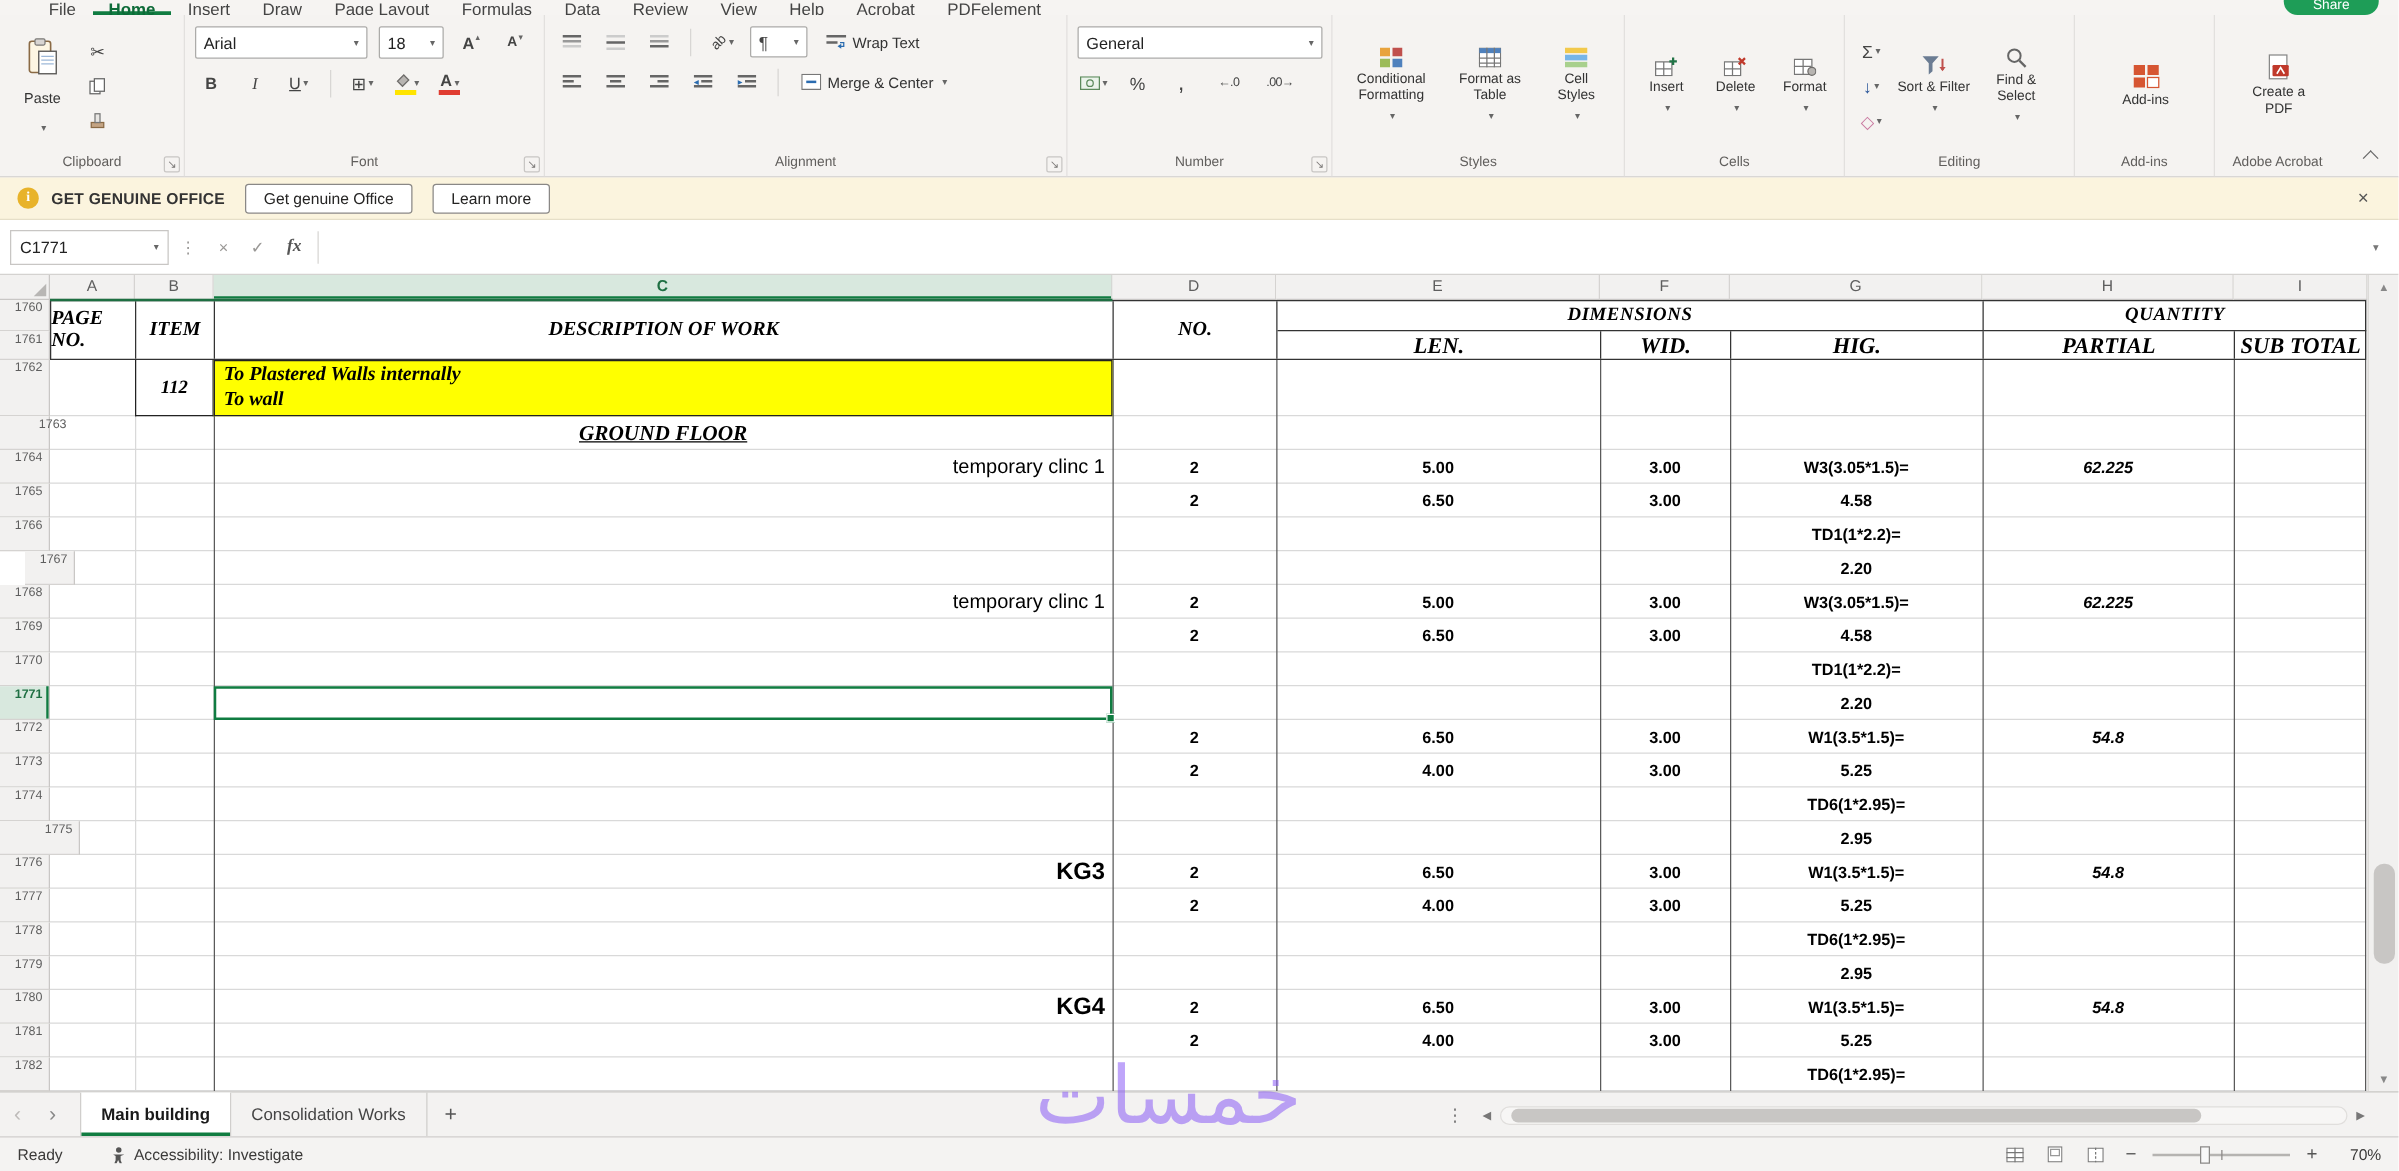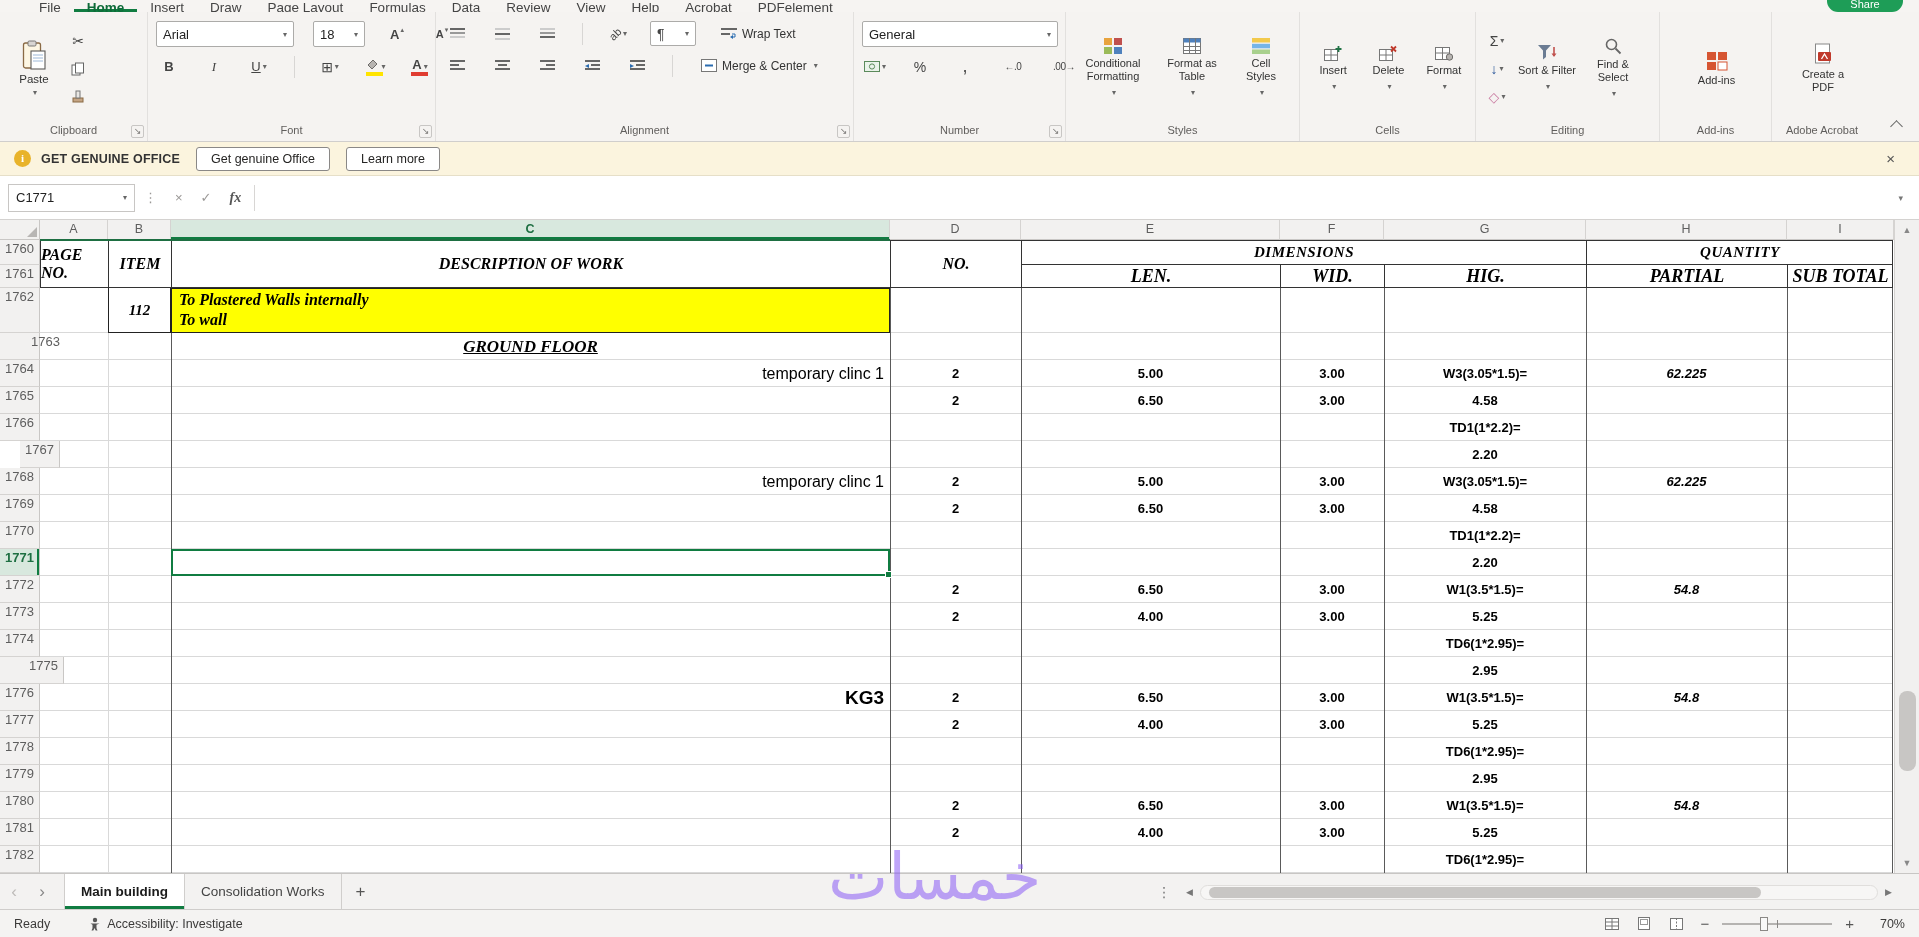--- a/index.html
+++ b/index.html
@@ -11,24 +11,24 @@
   .rtab { padding:0 13px; font-size:13.5px; color:#444; white-space:nowrap; }
   .rtab span { display:inline-block; margin-top:-7px; line-height:18px; }
   .rtab.active { box-shadow: inset 0 -3px 0 #107C41; color:#0E6B39; font-weight:bold; }
   .share-btn { position:absolute; top:-10px; right:16px; width:76px; height:22px; background:#1E9D57; border-radius:11px; color:#fff; font-size:11px; text-align:center; padding-top:8px; overflow:hidden; z-index:5; }
 
   
   .ribbon { position:absolute; top:12px; left:0; width:100%; height:130px; background:#F5F3F1; border-bottom:1px solid #D0CECC; display:flex; }
   .rgroup { position:relative; height:100%; border-right:1px solid #E2E0DE; display:flex; flex-direction:column; flex-shrink:0; }
   .rgc { flex:1; display:flex; align-items:center; padding:6px 6px 2px 8px; gap:5px; }
   .rgc.col { flex-direction:column; align-items:flex-start; justify-content:flex-start; gap:7px; padding-top:9px; }
-  .rrow { display:flex; align-items:center; gap:19px; }
+  .rrow { display:flex; align-items:center; gap:9px; }
   .rg-label { height:20px; text-align:center; font-size:11px; color:#605E5C; line-height:18px; }
   .launcher { position:absolute; right:3px; bottom:3px; width:13px; height:13px; font-size:9px; color:#7A7876; border:1px solid #C8C6C4; border-radius:2px; text-align:center; line-height:11px; }
-  .bigbtn { display:flex; flex-direction:column; align-items:center; justify-content:center; gap:3px; width:52px; height:96px; border-radius:3px; font-size:11.5px; color:#333; }
+  .bigbtn { display:flex; flex-direction:column; align-items:center; justify-content:center; gap:13px; width:52px; height:96px; border-radius:3px; font-size:11.5px; color:#333; }
   .vbtn { display:flex; flex-direction:column; align-items:center; justify-content:center; gap:3px; height:96px; border-radius:3px; font-size:11px; color:#333; text-align:center; line-height:13px; }
   .minicol { display:flex; flex-direction:column; gap:3px; }
   .mbtn { width:26px; height:25px; display:flex; align-items:center; justify-content:center; border-radius:3px; color:#444; font-size:13px; position:relative; }
   .mbtn.wide { width:32px; }
   .combo { background:#fff; border:1px solid #ACABA9; border-radius:2px; height:26px; display:flex; align-items:center; padding:0 6px; font-size:13px; color:#222; justify-content:space-between; }
   .dd { font-size:8px; color:#666; margin-left:2px; }
   .vsep { width:1px; height:22px; background:#D8D6D4; margin:0 3px; }
   .cbar { position:absolute; bottom:3px; left:4px; width:17px; height:4px; }
   .fca { font-weight:bold; font-size:13px; margin-bottom:4px; }
   .ga { font-weight:bold; }
@@ -57,21 +57,21 @@
   .fb-input { flex:1; height:28px; font-size:13px; color:#222; padding:6px 8px; }
   .fb-exp { color:#777; font-size:9px; padding:0 8px; }
 
   
   #sheet { position:absolute; top:220px; left:0; width:1894px; height:653px; background:#fff; overflow:hidden; }
   #sheet > div { position:absolute; }
   .corner { left:0; top:0; width:40px; height:20px; background:#F2F1F0; border-right:1px solid #C9C7C5; border-bottom:1px solid #C9C7C5; }
   .corner-tri { position:absolute; right:2px; bottom:2px; width:0; height:0; border-left:10px solid transparent; border-bottom:10px solid #B8B6B4; }
   .colh { top:0; height:20px; background:#F2F1F0; border-right:1px solid #D5D3D1; border-bottom:1px solid #C9C7C5; font-size:12.5px; color:#5E5E5E; text-align:center; line-height:19px; }
   .colh.sel { background:#D8E8DE; color:#1E6F42; box-shadow:inset 0 -2px 0 #107C41; font-weight:bold; }
-  .rowh { left:0; width:40px; background:#F2F1F0; border-right:1px solid #C9C7C5; border-bottom:1px solid #D5D3D1; font-size:13px; color:#5E5E5E; text-align:right; padding:1px 5px 0 0; }
+  .rowh { left:0; width:40px; background:#F2F1F0; border-right:1px solid #C9C7C5; border-bottom:1px solid #D5D3D1; font-size:10px; color:#5E5E5E; text-align:right; padding:1px 5px 0 0; }
   .rowh.sel { background:#D8E8DE; color:#1E6F42; box-shadow:inset -2px 0 0 #107C41; font-weight:bold; }
   .lines { left:0; top:0; width:100%; height:100%; }
   .lines > div { position:absolute; }
   .hline { background:#D9D9D9; }
   .vline.light { background:#D9D9D9; }
   .vline.dark { background:#5A5A5A; }
   .cell { display:flex; align-items:center; justify-content:center; color:#000; overflow:hidden; }
   .c-num { font-weight:bold; font-size:13px; }
   .c-partial { font-weight:bold; font-style:italic; font-size:13px; }
   .c-desc { justify-content:flex-end; font-size:16px; padding-right:6px; }
@@ -637,20 +637,21 @@
       <div class="rowh" style="left: 0px; top: 491px; width: 40px; height: 27px;">1777</div>
       <div class="cell c-num" style="left: 890px; top: 491px; width: 131px; height: 27px;">2</div>
       <div class="cell c-num" style="left: 1021px; top: 491px; width: 259px; height: 27px;">4.00</div>
       <div class="cell c-num" style="left: 1280px; top: 491px; width: 104px; height: 27px;">3.00</div>
       <div class="cell c-num" style="left: 1384px; top: 491px; width: 202px; height: 27px;">5.25</div>
       <div class="rowh" style="left: 0px; top: 518px; width: 40px; height: 27px;">1778</div>
       <div class="cell c-num" style="left: 1384px; top: 518px; width: 202px; height: 27px;">TD6(1*2.95)=</div>
       <div class="rowh" style="left: 0px; top: 545px; width: 40px; height: 27px;">1779</div>
       <div class="cell c-num" style="left: 1384px; top: 545px; width: 202px; height: 27px;">2.95</div>
       <div class="rowh" style="left: 0px; top: 572px; width: 40px; height: 27px;">1780</div>
+      <div class="cell c-kg" style="left: 171px; top: 572px; width: 719px; height: 27px;">KG4</div>
       <div class="cell c-num" style="left: 890px; top: 572px; width: 131px; height: 27px;">2</div>
       <div class="cell c-num" style="left: 1021px; top: 572px; width: 259px; height: 27px;">6.50</div>
       <div class="cell c-num" style="left: 1280px; top: 572px; width: 104px; height: 27px;">3.00</div>
       <div class="cell c-num" style="left: 1384px; top: 572px; width: 202px; height: 27px;">W1(3.5*1.5)=</div>
       <div class="cell c-partial" style="left: 1586px; top: 572px; width: 201px; height: 27px;">54.8</div>
       <div class="rowh" style="left: 0px; top: 599px; width: 40px; height: 27px;">1781</div>
       <div class="cell c-num" style="left: 890px; top: 599px; width: 131px; height: 27px;">2</div>
       <div class="cell c-num" style="left: 1021px; top: 599px; width: 259px; height: 27px;">4.00</div>
       <div class="cell c-num" style="left: 1280px; top: 599px; width: 104px; height: 27px;">3.00</div>
       <div class="cell c-num" style="left: 1384px; top: 599px; width: 202px; height: 27px;">5.25</div>

